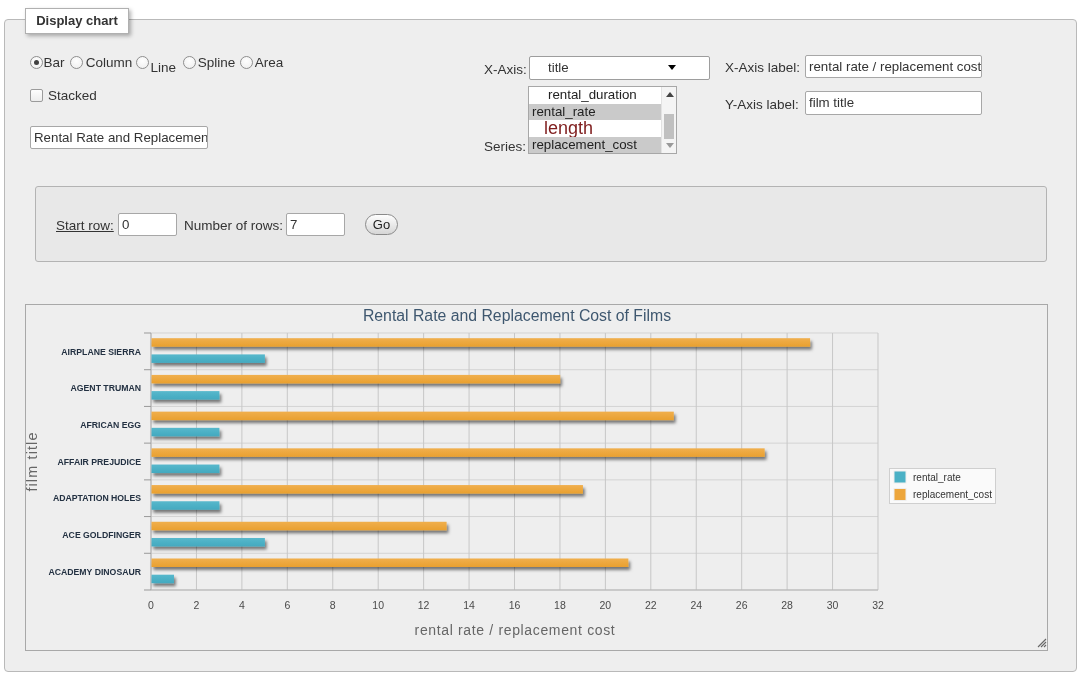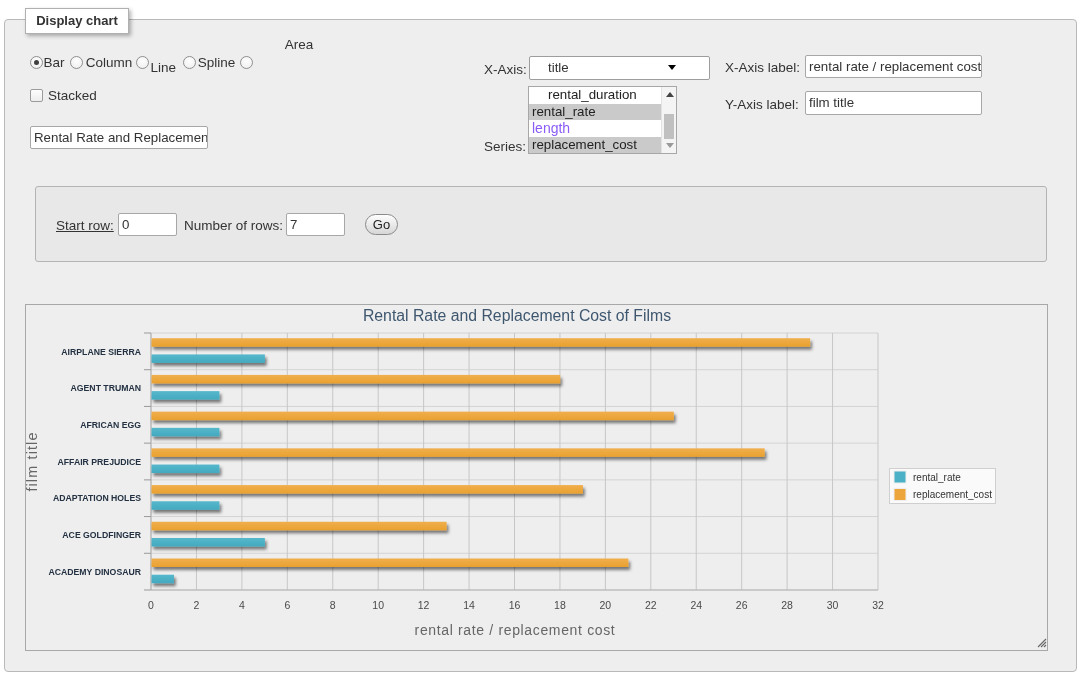--- a/index.html
+++ b/index.html
@@ -22,36 +22,36 @@
 
 <div class="radio sel" style="left:29.5px;top:55.5px;"></div>
 <div class="lbl" style="left:43.6px;top:55px;">Bar</div>
 <div class="radio" style="left:70px;top:55.5px;"></div>
 <div class="lbl" style="left:85.8px;top:55px;">Column</div>
 <div class="radio" style="left:136.3px;top:55.5px;"></div>
 <div class="lbl" style="left:150.6px;top:60px;">Line</div>
 <div class="radio" style="left:183px;top:55.5px;"></div>
 <div class="lbl" style="left:197.8px;top:55px;">Spline</div>
 <div class="radio" style="left:239.5px;top:55.5px;"></div>
-<div class="lbl" style="left:254.7px;top:37px;margin-left:30px;">Area</div>
+<div class="lbl" style="left:254.7px;top:55px;">Area</div>
 
 <div class="cb" style="left:30px;top:88.5px;"></div>
 <div class="lbl" style="left:48px;top:88px;">Stacked</div>
 
 <div class="inp" style="left:30px;top:126px;width:178px;height:23px;">Rental Rate and Replacement Cost of Films</div>
 
 <div class="lbl" style="left:484px;top:61.5px;">X-Axis:</div>
 <div class="inp" style="left:529px;top:56px;width:181px;height:24px;line-height:22px;padding-left:18px;border-color:#9d9d9d;">title</div>
 <div class="abs" style="left:668px;top:64.5px;width:0;height:0;border-left:4px solid transparent;border-right:4px solid transparent;border-top:5.5px solid #000;"></div>
 
 <div class="lbl" style="left:484px;top:138.5px;text-align:center;">Series:</div>
 <div class="abs" style="left:528px;top:86px;width:149px;height:68px;background:#fff;border:1px solid #a7a7a7;">
   <div style="font-size:13.3px;color:#222;padding-left:19px;height:16.5px;line-height:16.5px;white-space:nowrap;overflow:hidden;width:132px;">rental_duration</div>
   <div style="font-size:13.3px;color:#222;padding-left:3px;height:16.5px;line-height:16.5px;background:#cacaca;white-space:nowrap;overflow:hidden;width:132px;">rental_rate</div>
-  <div style="font-size:14px;color:#8b5cf6;padding-left:3px;height:16.5px;line-height:16.5px;white-space:nowrap;overflow:hidden;width:132px;">length</div>
+  <div style="font-size:18px;color:#7f1d1d;padding-left:15px;height:16.5px;line-height:16.5px;white-space:nowrap;overflow:hidden;width:132px;">length</div>
   <div style="font-size:13.3px;color:#222;padding-left:3px;height:16.5px;line-height:16.5px;background:#cacaca;white-space:nowrap;overflow:hidden;width:132px;">replacement_cost</div>
   <div style="position:absolute;right:0;top:0;width:15px;height:66px;background:#f4f4f4;border-left:1px solid #e2e2e2;">
     <div style="position:absolute;left:3.5px;top:5px;width:0;height:0;border-left:4px solid transparent;border-right:4px solid transparent;border-bottom:5.5px solid #444;"></div>
     <div style="position:absolute;left:2px;top:27px;width:10px;height:25px;background:#c0c0c0;"></div>
     <div style="position:absolute;left:3.5px;bottom:5px;width:0;height:0;border-left:4px solid transparent;border-right:4px solid transparent;border-top:5.5px solid #999;"></div>
   </div>
 </div>
 
 <div class="lbl" style="left:725px;top:60px;">X-Axis label:</div>
 <div class="inp" style="left:805px;top:55px;width:177px;height:23px;">rental rate / replacement cost</div>

